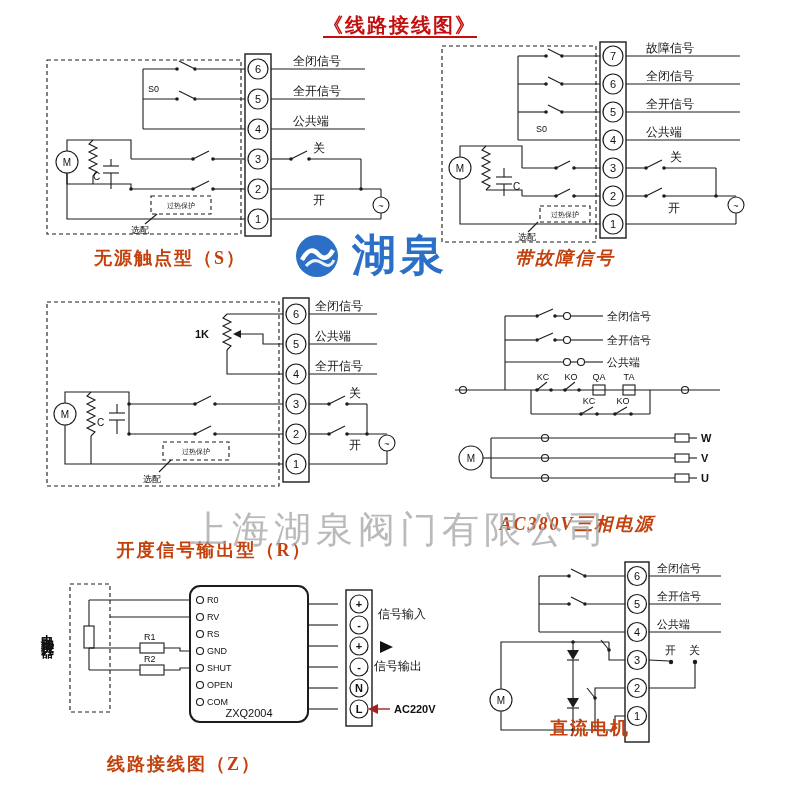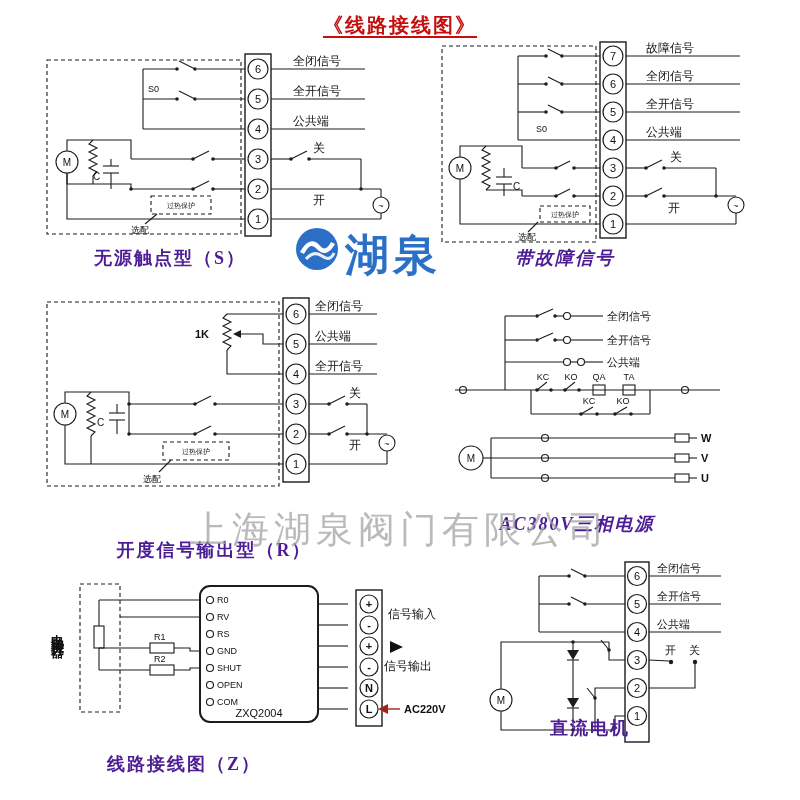--- a/index.html
+++ b/index.html
@@ -10,21 +10,21 @@
   }
   .page-title {
     position:absolute; top:12px; left:0; width:100%; text-align:center;
     color:#c40f0f; font-size:20px; font-weight:bold; letter-spacing:2px;
     text-decoration:underline; text-underline-offset:4px;
     font-family:"Liberation Serif","DejaVu Serif",serif; z-index:4;
   }
   .panel { position:absolute; z-index:1; }
   .caption {
     position:absolute; z-index:1; text-align:center; font-size:18px; font-weight:bold;
-    color:#4c1d95; font-family:"Liberation Serif","DejaVu Serif",serif; letter-spacing:2px;
+    color:#c2410c; font-family:"Liberation Serif","DejaVu Serif",serif; letter-spacing:2px;
   }
   .caption.italic { font-style:italic; }
   svg { display:block; }
   svg text { fill:#111; font-family:"Liberation Sans","DejaVu Sans",sans-serif; }
   .w line,.w polyline,.w rect,.w path,.w circle { stroke:#1c1c1c; stroke-width:1.1; fill:none; }
   .w .thick { stroke-width:2; }
   .dsh { stroke-dasharray:4 3; }
   .dots circle { fill:#1c1c1c; stroke:none; }
   .strip { fill:#ffffff; stroke:#1c1c1c; stroke-width:1.4; }
   .tcirc { fill:#ffffff; stroke:#1c1c1c; stroke-width:1.2; }
@@ -34,22 +34,22 @@
   .lbl-m { font-size:11px; }
   .lbl-s { font-size:9px; }
   .lbl-xs { font-size:7px; }
   .comp { font-size:10px; }
   .bold { font-weight:bold; }
   .vtext {
     position:absolute; left:0; top:48px; writing-mode:vertical-rl; text-orientation:upright;
     font-size:13px; font-weight:bold; letter-spacing:3px; color:#111;
   }
   .wm-logo {
-    position:absolute; left:294px; top:226px; z-index:3; display:flex; align-items:flex-start;
-    gap:5px; opacity:.92; pointer-events:none;
+    position:absolute; left:294px; top:226px; z-index:3; display:flex; align-items:center;
+    gap:12px; opacity:.92; pointer-events:none;
   }
   .wm-logo .logo-text {
     color:#1a64c2; font-size:44px; font-weight:bold; letter-spacing:4px;
     font-family:"Liberation Serif","DejaVu Serif",serif;
   }
   .wm-company {
     position:absolute; left:0; top:477px; width:100%; text-align:center; z-index:3;
     font-size:37px; color:#a0a0a0; opacity:.72; letter-spacing:5px; pointer-events:none;
     font-family:"Liberation Serif","DejaVu Serif",serif;
     margin-top:28px;
@@ -402,21 +402,21 @@
   <text class="lbl-s" x="154" y="102" text-anchor="middle">KC</text>
   <text class="lbl-s" x="188" y="102" text-anchor="middle">KO</text>
   <text class="comp" x="36" y="160" text-anchor="middle">M</text>
   <text class="lbl-m bold" x="266" y="140">W</text>
   <text class="lbl-m bold" x="266" y="160">V</text>
   <text class="lbl-m bold" x="266" y="180">U</text>
 </svg>
 </div>
 <div class="caption" style="left:477px; top:512px; width:200px;font-style:italic;">AC380V三相电源</div>
 
-<div class="panel" style="left:48px; top:576px; width:410px; height:178px;text-decoration:underline;">
+<div class="panel" style="left:38px; top:576px; width:410px; height:178px;text-decoration:underline;">
   <div class="vtext">电动执行器</div>
   <svg width="392" height="170" viewBox="0 0 392 170" style="position:absolute; left:16px; top:0;">
     <g class="w">
       <rect x="16" y="8" width="40" height="128" class="dsh"></rect>
       <line x1="35" y1="24" x2="35" y2="50"></line>
         <rect x="30" y="50" width="10" height="22"></rect>
         <line x1="35" y1="72" x2="35" y2="94"></line>
       <line x1="35" y1="24" x2="136" y2="24"></line>
       <line x1="56" y1="41" x2="136" y2="41"></line>
       <line x1="35" y1="72" x2="86" y2="72"></line>

